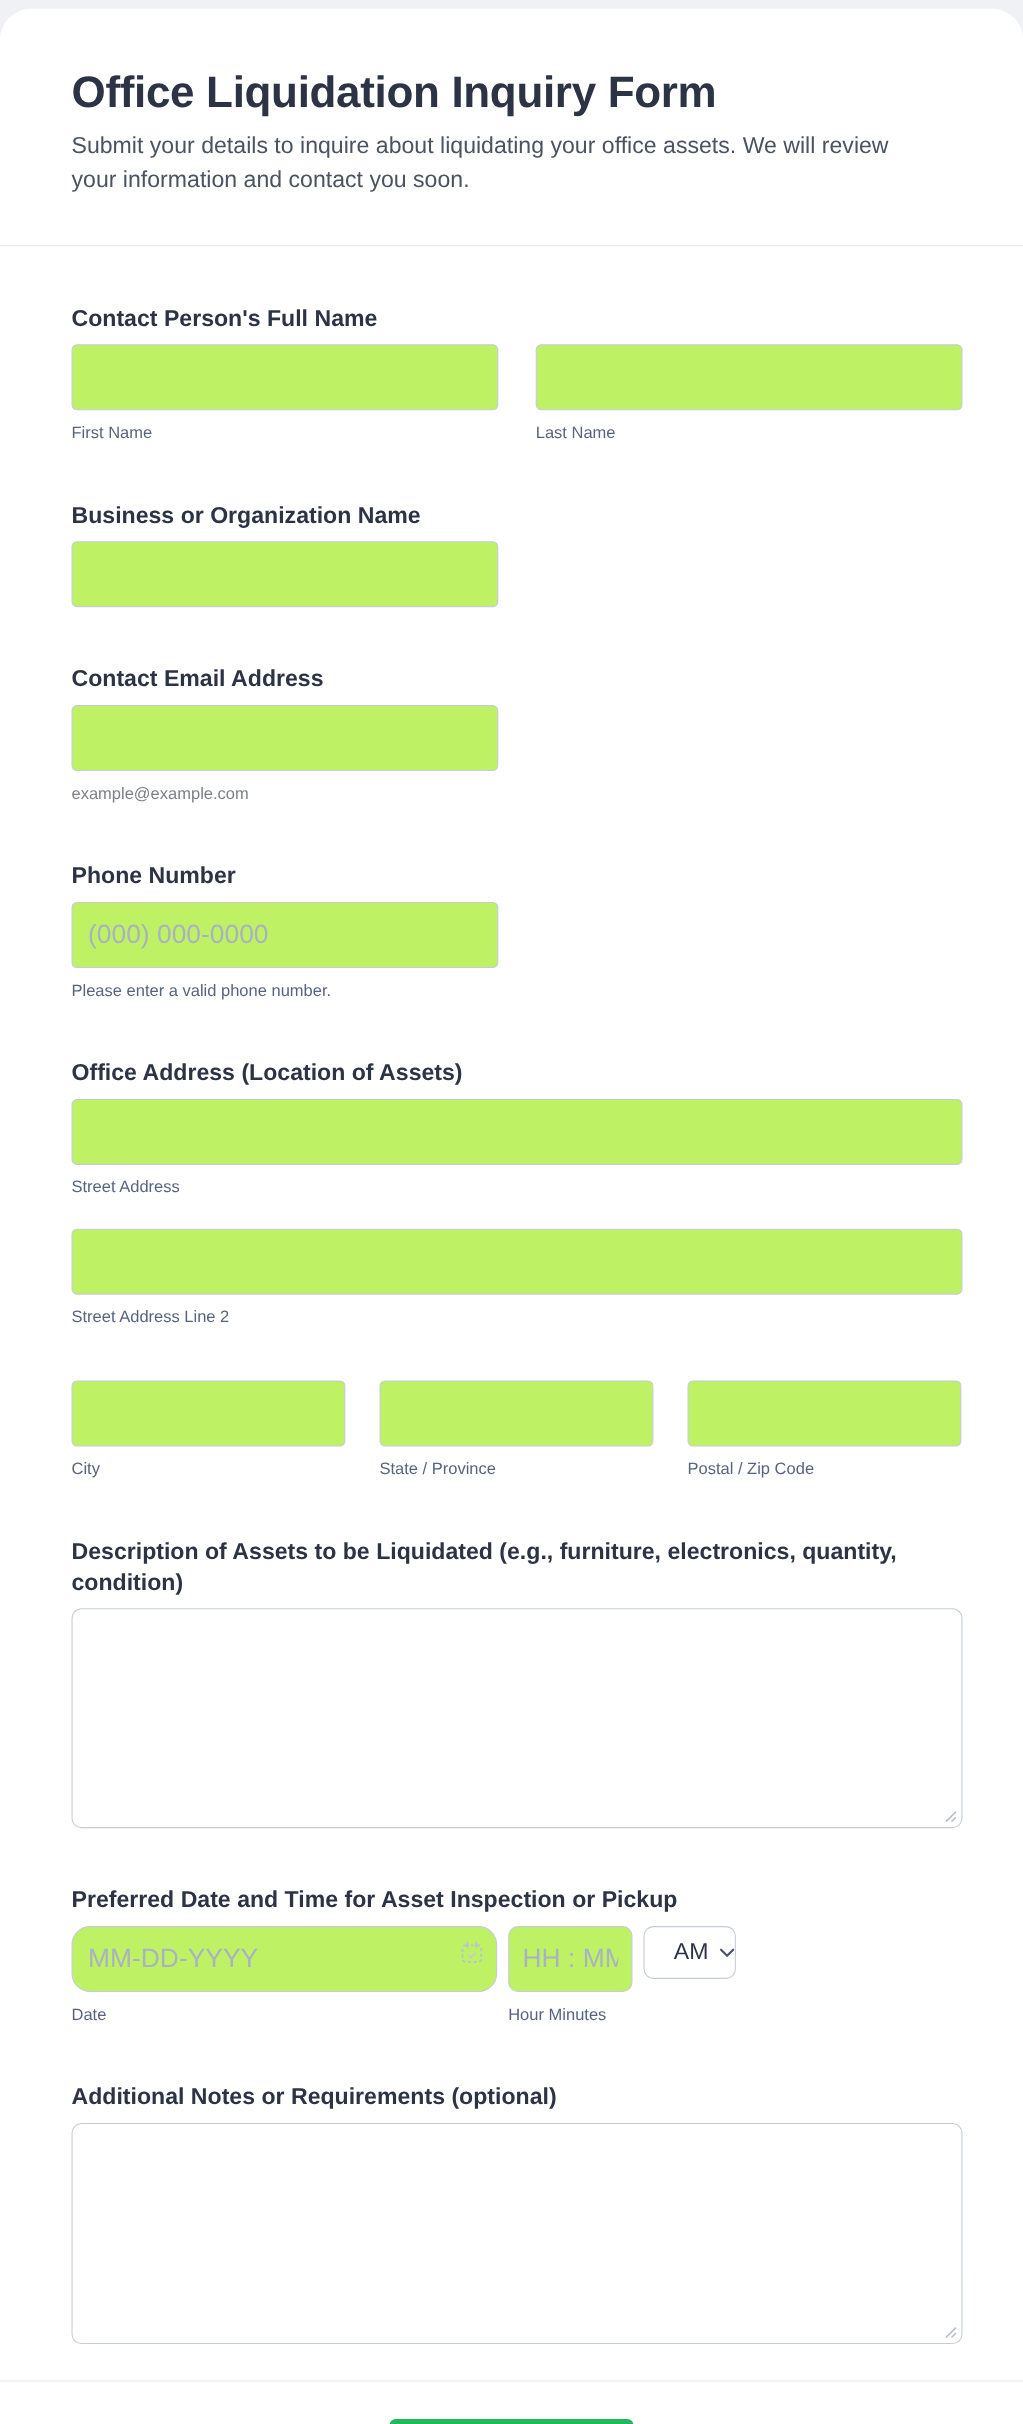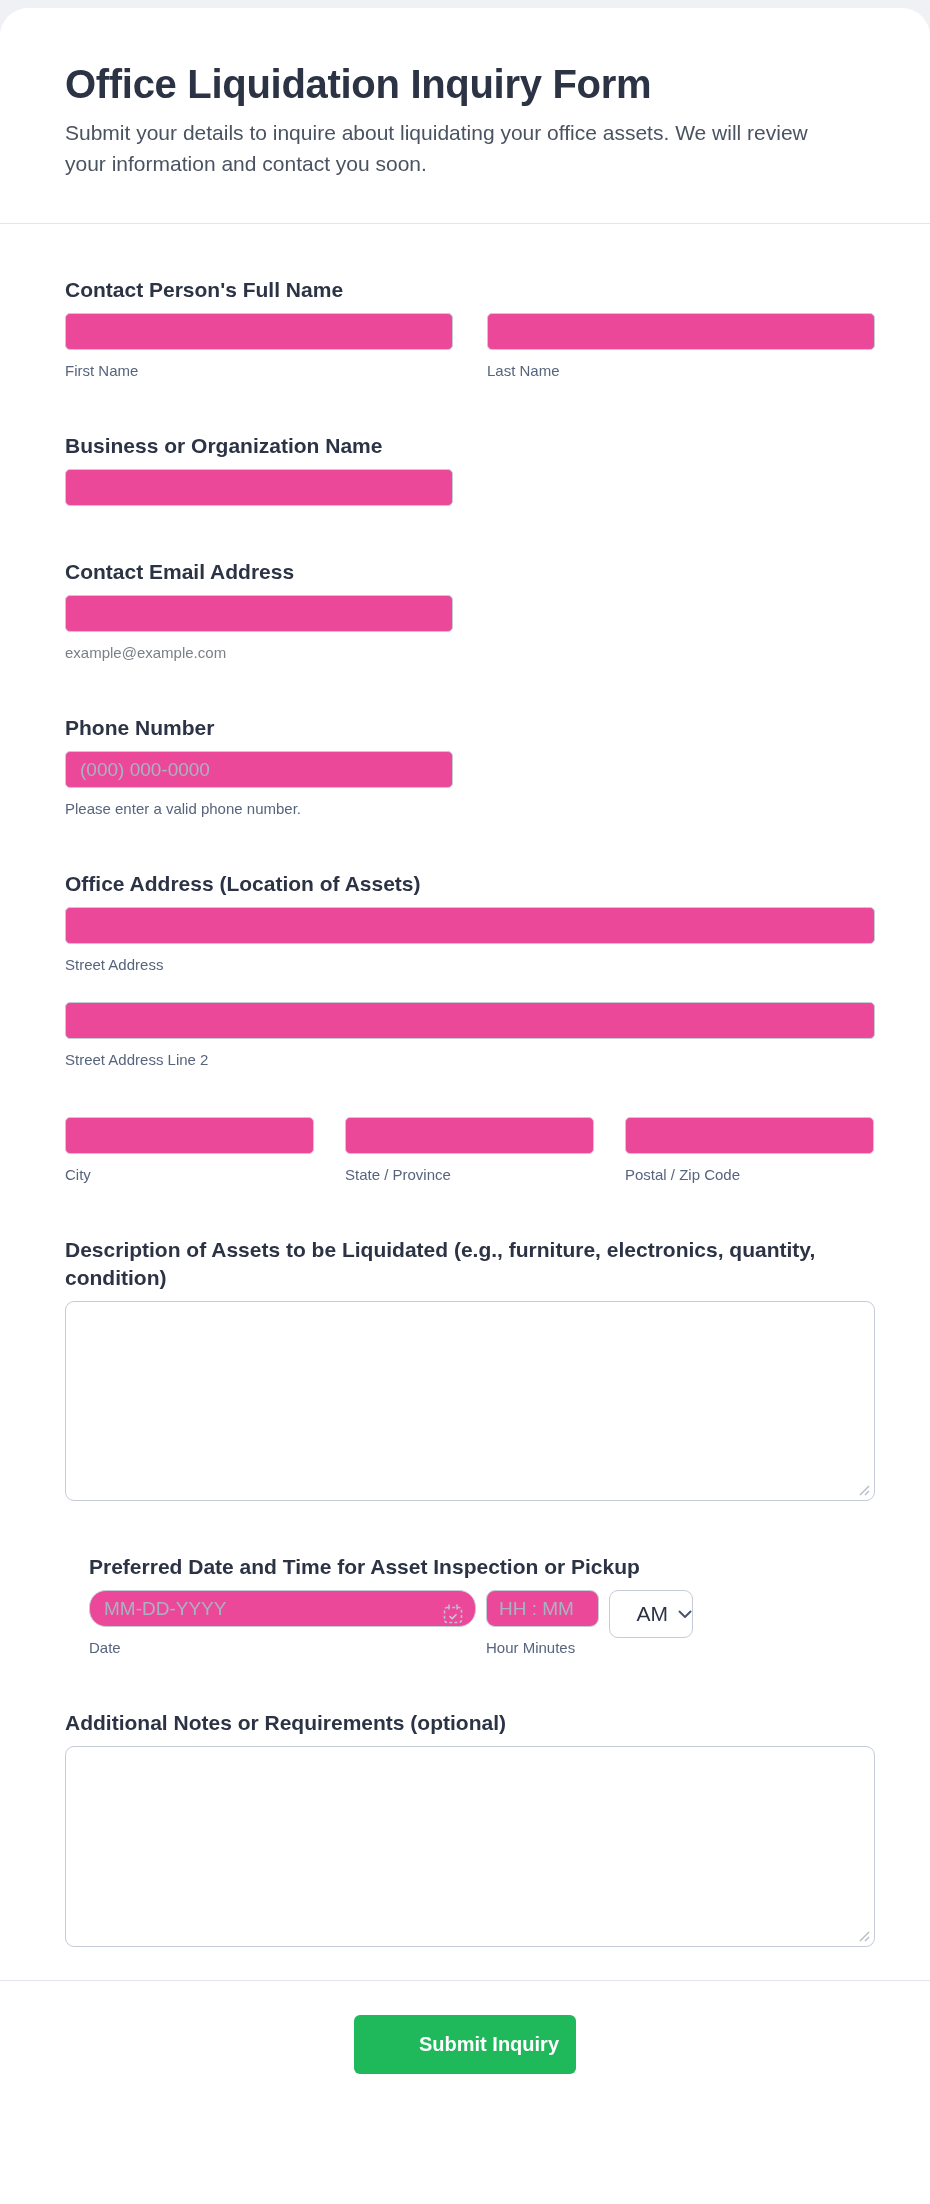--- a/index.html
+++ b/index.html
@@ -41,30 +41,30 @@
   hr.divider{
     border:none;border-top:1px solid var(--divider);
     margin:44px 0 0 0;width:930px;
   }
   main{padding:0 55px 0 65px;}
   section.q{margin-top:52px;}
   .mt56{margin-top:56px;}
   .mt50{margin-top:50px;}
   .mt48{margin-top:48px;}
   .mt54{margin-top:54px;}
-  .mt58{margin-top:58px;margin-left:24px;}
+  .mt58{margin-top:58px;}
   .qlabel{
     display:block;font-size:21px;font-weight:600;line-height:28px;
     color:var(--heading-text);margin-bottom:9px;max-width:800px;
   }
   .inp{
-    display:block;height:37px;width:100%;
+    display:block;height:60px;width:100%;
     border:1px solid var(--input-border);border-radius:5px;
-    font-family:"Liberation Sans",sans-serif;font-size:19px;color:var(--heading-text);
-    padding:0 14px;background:#ec4899;outline:none;
+    font-family:"Liberation Sans",sans-serif;font-size:24px;color:var(--heading-text);
+    padding:0 14px;background:#bef264;outline:none;
   }
   .inp::placeholder,textarea::placeholder{color:var(--placeholder-text);opacity:1;}
   .w-half{width:388px;}
   .row{display:flex;}
   .row.two{gap:34px;justify-content:space-between;}
   .row.three{gap:31px;margin-top:48px;}
   .col{display:flex;flex-direction:column;}
   .col.half{width:388px;}
   .col.third{width:249px;}
   .sublabel{

